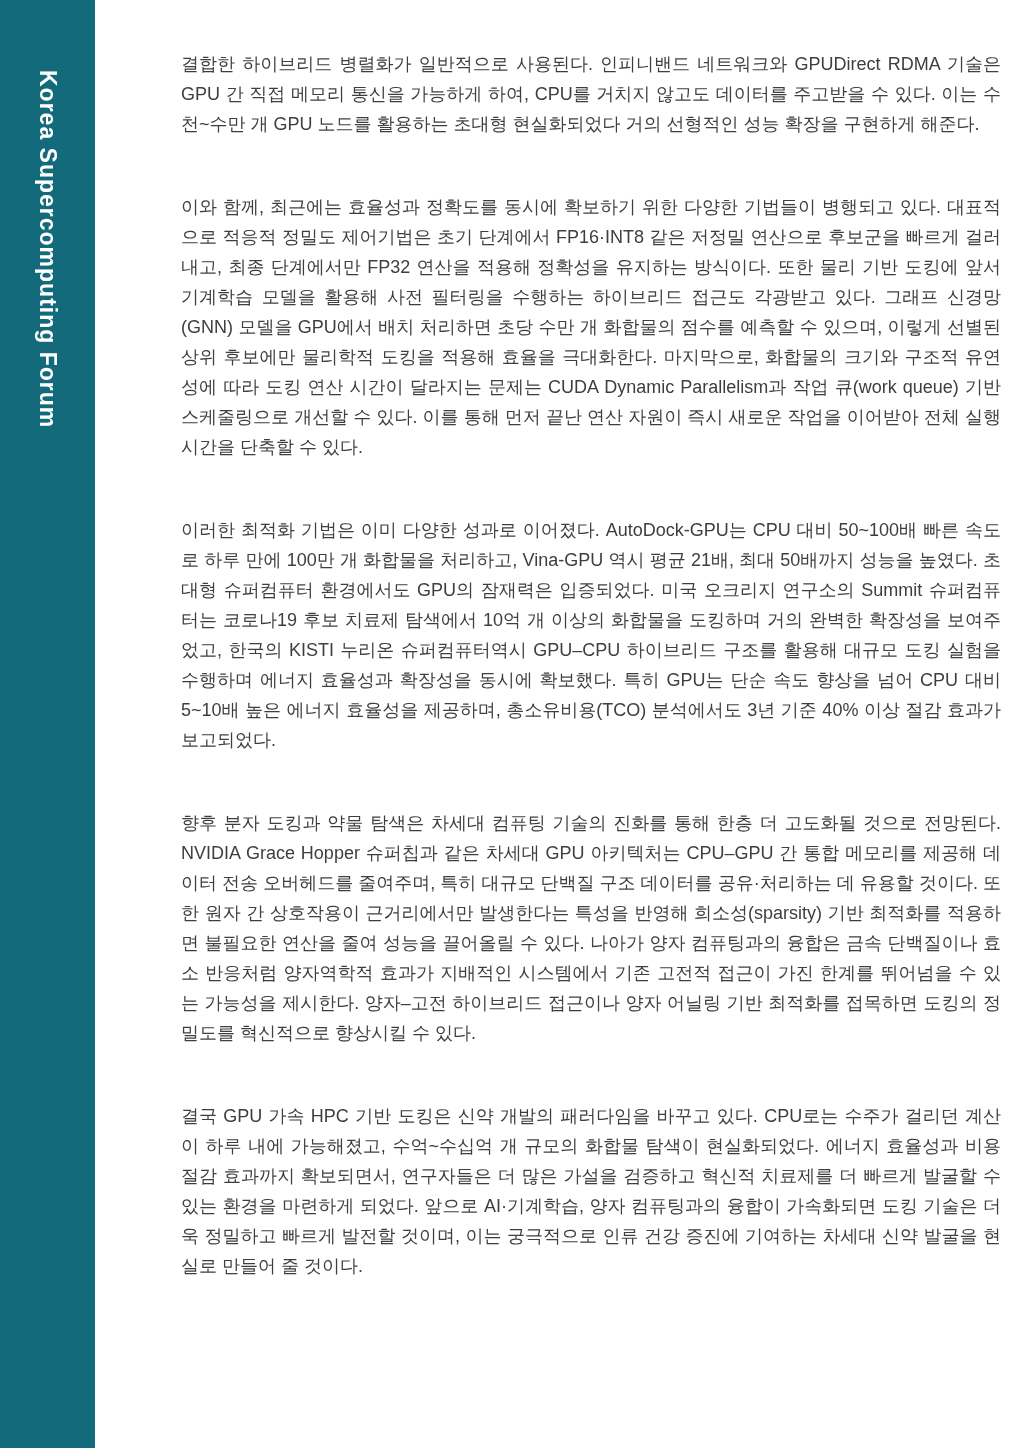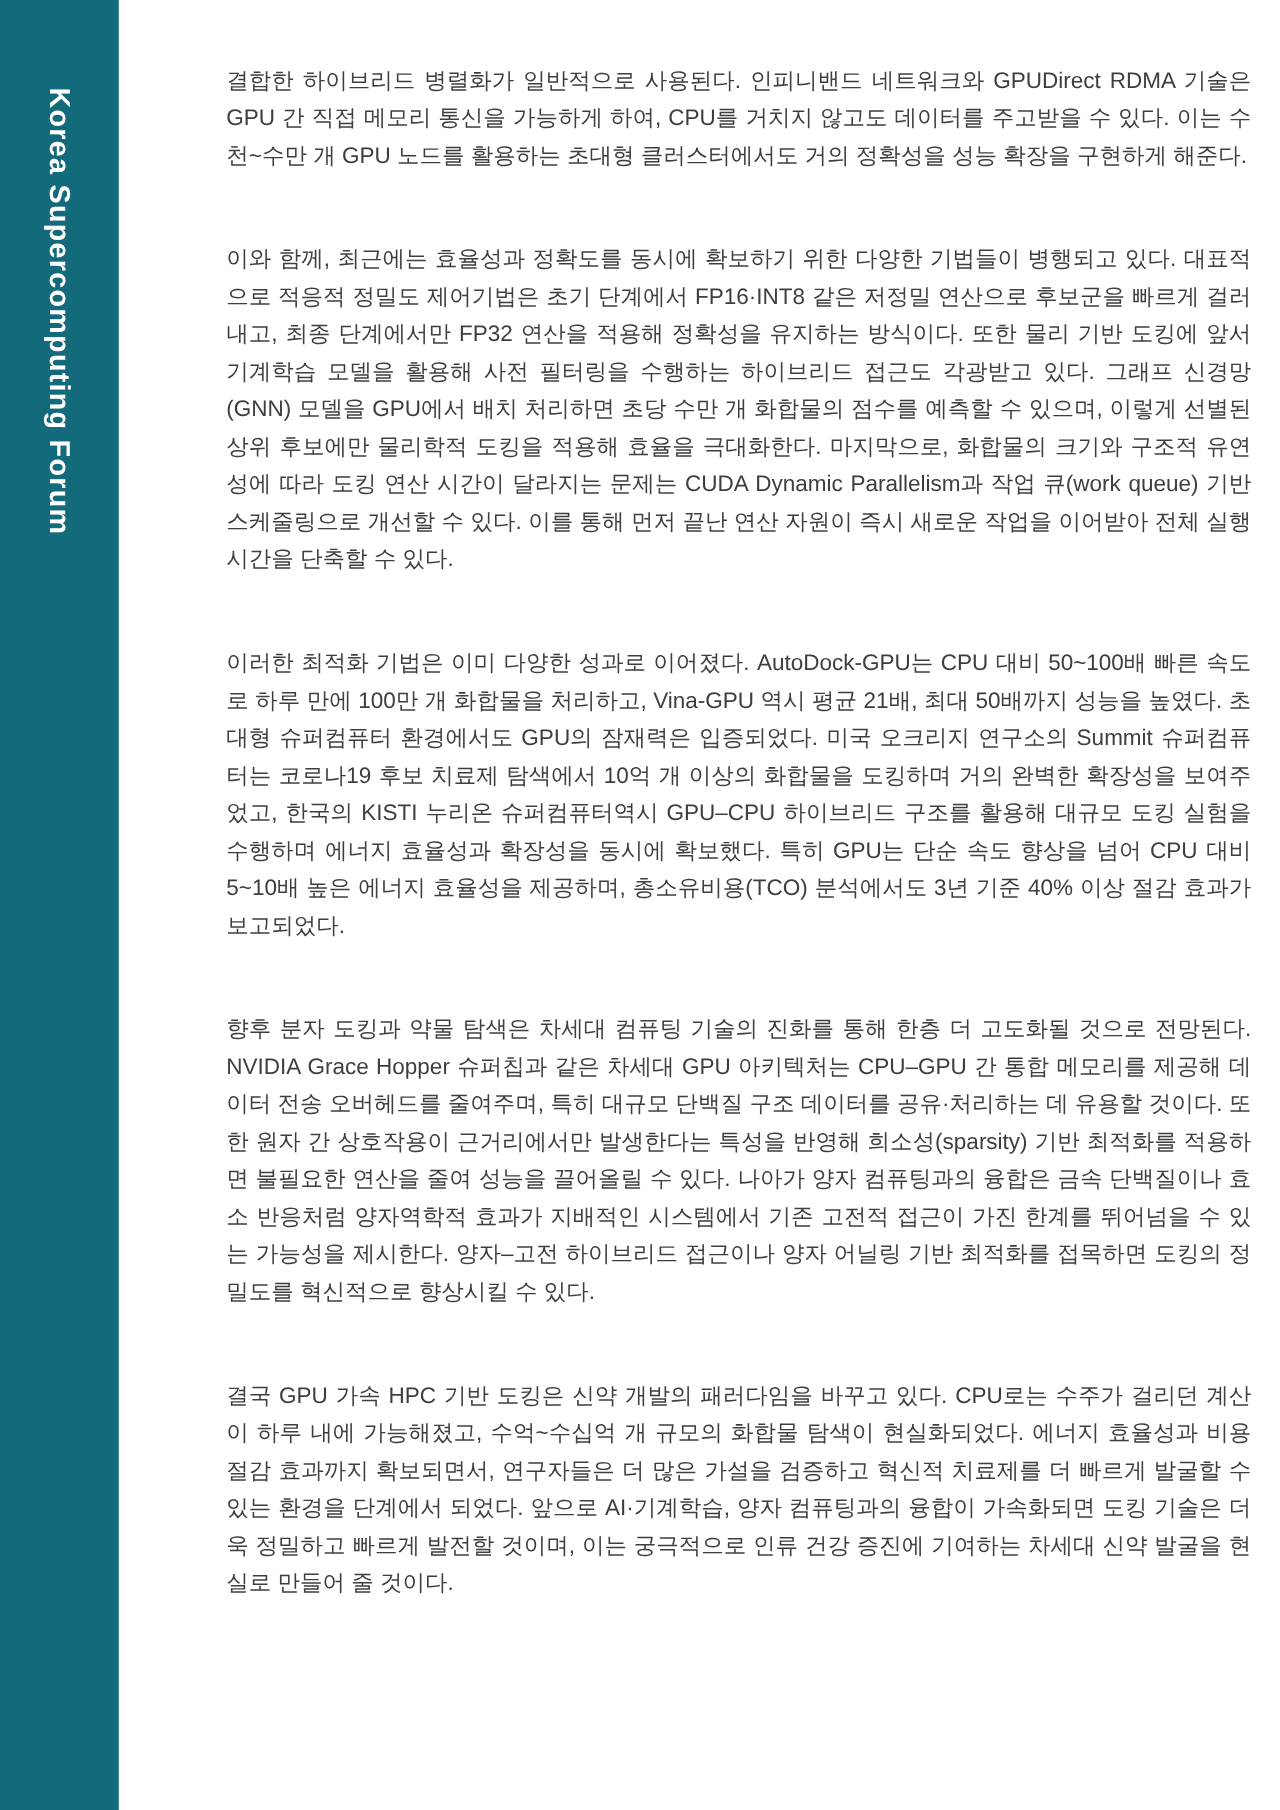--- a/index.html
+++ b/index.html
@@ -61,20 +61,20 @@
 </head>
 <body>
 
 <div class="page">
 
   <div class="sidebar">
     <div class="sidebar-title">Korea Supercomputing Forum</div>
   </div>
 
   <main class="content">
-    <p>결합한 하이브리드 병렬화가 일반적으로 사용된다. 인피니밴드 네트워크와 GPUDirect RDMA 기술은 GPU 간 직접 메모리 통신을 가능하게 하여, CPU를 거치지 않고도 데이터를 주고받을 수 있다. 이는 수천~수만 개 GPU 노드를 활용하는 초대형 클러스터에서도 거의 정확성을 성능 확장을 구현하게 해준다.</p>
+    <p>결합한 하이브리드 병렬화가 일반적으로 사용된다. 인피니밴드 네트워크와 GPUDirect RDMA 기술은 GPU 간 직접 메모리 통신을 가능하게 하여, CPU를 거치지 않고도 데이터를 주고받을 수 있다. 이는 수천~수만 개 GPU 노드를 활용하는 초대형 현실화되었다 거의 선형적인 성능 확장을 구현하게 해준다.</p>
     <p>이와 함께, 최근에는 효율성과 정확도를 동시에 확보하기 위한 다양한 기법들이 병행되고 있다. 대표적으로 적응적 정밀도 제어기법은 초기 단계에서 FP16·INT8 같은 저정밀 연산으로 후보군을 빠르게 걸러내고, 최종 단계에서만 FP32 연산을 적용해 정확성을 유지하는 방식이다. 또한 물리 기반 도킹에 앞서 기계학습 모델을 활용해 사전 필터링을 수행하는 하이브리드 접근도 각광받고 있다. 그래프 신경망(GNN) 모델을 GPU에서 배치 처리하면 초당 수만 개 화합물의 점수를 예측할 수 있으며, 이렇게 선별된 상위 후보에만 물리학적 도킹을 적용해 효율을 극대화한다. 마지막으로, 화합물의 크기와 구조적 유연성에 따라 도킹 연산 시간이 달라지는 문제는 CUDA Dynamic Parallelism과 작업 큐(work queue) 기반 스케줄링으로 개선할 수 있다. 이를 통해 먼저 끝난 연산 자원이 즉시 새로운 작업을 이어받아 전체 실행 시간을 단축할 수 있다.</p>
     <p>이러한 최적화 기법은 이미 다양한 성과로 이어졌다. AutoDock-GPU는 CPU 대비 50~100배 빠른 속도로 하루 만에 100만 개 화합물을 처리하고, Vina-GPU 역시 평균 21배, 최대 50배까지 성능을 높였다. 초대형 슈퍼컴퓨터 환경에서도 GPU의 잠재력은 입증되었다. 미국 오크리지 연구소의 Summit 슈퍼컴퓨터는 코로나19 후보 치료제 탐색에서 10억 개 이상의 화합물을 도킹하며 거의 완벽한 확장성을 보여주었고, 한국의 KISTI 누리온 슈퍼컴퓨터역시 GPU–CPU 하이브리드 구조를 활용해 대규모 도킹 실험을 수행하며 에너지 효율성과 확장성을 동시에 확보했다. 특히 GPU는 단순 속도 향상을 넘어 CPU 대비 5~10배 높은 에너지 효율성을 제공하며, 총소유비용(TCO) 분석에서도 3년 기준 40% 이상 절감 효과가 보고되었다.</p>
     <p>향후 분자 도킹과 약물 탐색은 차세대 컴퓨팅 기술의 진화를 통해 한층 더 고도화될 것으로 전망된다. NVIDIA Grace Hopper 슈퍼칩과 같은 차세대 GPU 아키텍처는 CPU–GPU 간 통합 메모리를 제공해 데이터 전송 오버헤드를 줄여주며, 특히 대규모 단백질 구조 데이터를 공유·처리하는 데 유용할 것이다. 또한 원자 간 상호작용이 근거리에서만 발생한다는 특성을 반영해 희소성(sparsity) 기반 최적화를 적용하면 불필요한 연산을 줄여 성능을 끌어올릴 수 있다. 나아가 양자 컴퓨팅과의 융합은 금속 단백질이나 효소 반응처럼 양자역학적 효과가 지배적인 시스템에서 기존 고전적 접근이 가진 한계를 뛰어넘을 수 있는 가능성을 제시한다. 양자–고전 하이브리드 접근이나 양자 어닐링 기반 최적화를 접목하면 도킹의 정밀도를 혁신적으로 향상시킬 수 있다.</p>
-    <p>결국 GPU 가속 HPC 기반 도킹은 신약 개발의 패러다임을 바꾸고 있다. CPU로는 수주가 걸리던 계산이 하루 내에 가능해졌고, 수억~수십억 개 규모의 화합물 탐색이 현실화되었다. 에너지 효율성과 비용 절감 효과까지 확보되면서, 연구자들은 더 많은 가설을 검증하고 혁신적 치료제를 더 빠르게 발굴할 수 있는 환경을 단계에서 되었다. 앞으로 AI·기계학습, 양자 컴퓨팅과의 융합이 가속화되면 도킹 기술은 더욱 정밀하고 빠르게 발전할 것이며, 이는 궁극적으로 인류 건강 증진에 기여하는 차세대 신약 발굴을 현실로 만들어 줄 것이다.</p>
+    <p>결국 GPU 가속 HPC 기반 도킹은 신약 개발의 패러다임을 바꾸고 있다. CPU로는 수주가 걸리던 계산이 하루 내에 가능해졌고, 수억~수십억 개 규모의 화합물 탐색이 현실화되었다. 에너지 효율성과 비용 절감 효과까지 확보되면서, 연구자들은 더 많은 가설을 검증하고 혁신적 치료제를 더 빠르게 발굴할 수 있는 환경을 마련하게 되었다. 앞으로 AI·기계학습, 양자 컴퓨팅과의 융합이 가속화되면 도킹 기술은 더욱 정밀하고 빠르게 발전할 것이며, 이는 궁극적으로 인류 건강 증진에 기여하는 차세대 신약 발굴을 현실로 만들어 줄 것이다.</p>
   </main>
 
 </div>
 
 </body></html>

